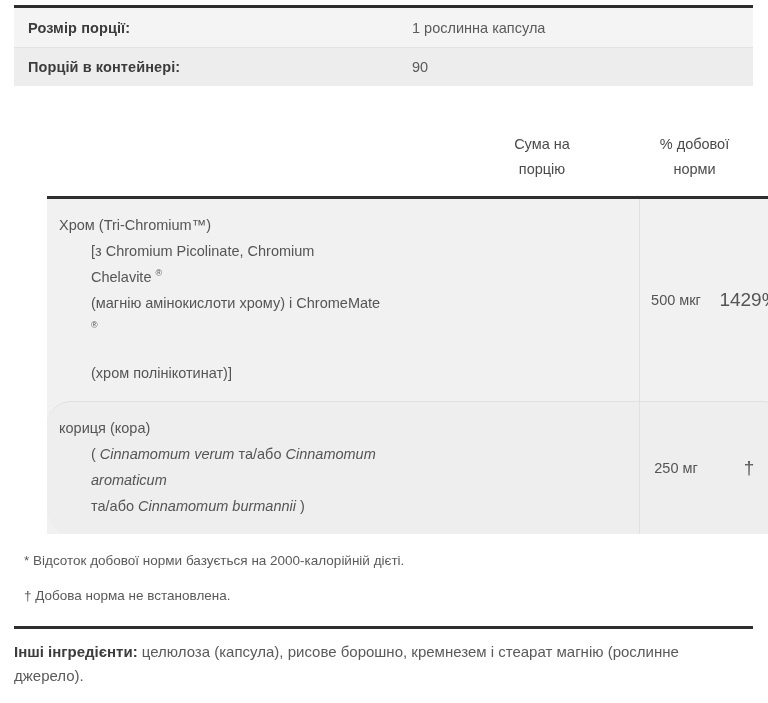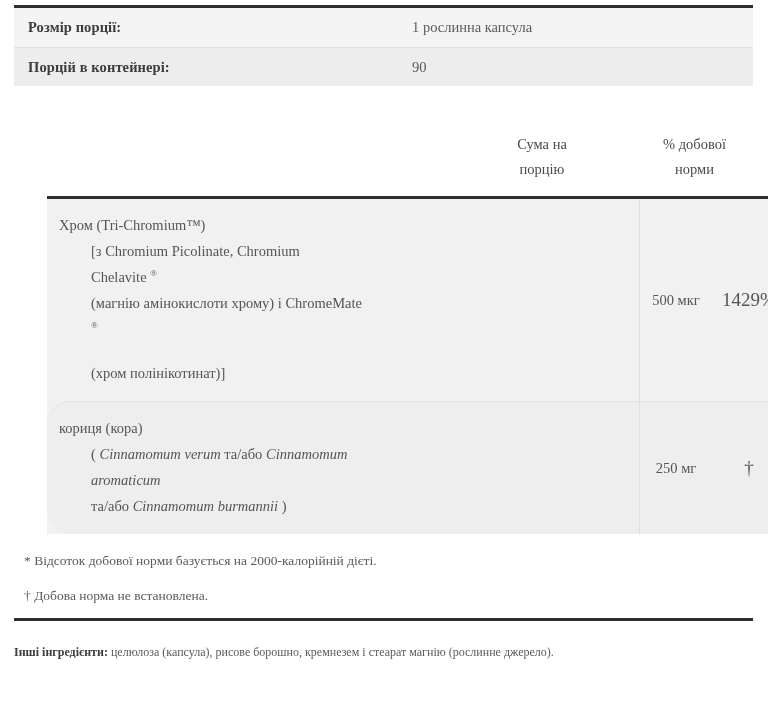--- a/index.html
+++ b/index.html
@@ -15,21 +15,20 @@
     color: #4a4a4a;
     -webkit-font-smoothing: antialiased;
     overflow: hidden;
   }
 
   .page {
     position: relative;
     width: 720px;
     height: 703px;
     box-sizing: border-box;
-    font-family: Liberation Serif, serif;
   }
 
   
   .serving-table {
     position: absolute;
     left: 14px;
     top: 5px;
     width: 739px;
     border-top: 3px solid #2e2e2e;
     box-sizing: border-box;
@@ -174,40 +173,40 @@
   
   .footnotes {
     position: absolute;
     left: 14px;
     top: 536px;
     width: 739px;
     box-sizing: border-box;
     background: #ffffff;
     padding-top: 10px;
     border-bottom: 3px solid #2e2e2e;
-    padding-bottom: 4px;
+    padding-bottom: 12px;
   }
   .footnote {
     font-size: 13.5px;
     line-height: 20px;
     color: #5a5a5a;
     padding: 5px 10px 5px 10px;
   }
   .footnote.second {
     padding-top: 10px;
     padding-bottom: 8px;
   }
 
   
   .other-ingredients {
     position: absolute;
     left: 14px;
     top: 640px;
     width: 725px;
-    font-size: 12px;
+    font-size: 15px;
     line-height: 24px;
     color: #5a5a5a;
     box-sizing: border-box;
   }
   .other-ingredients .oi-label {
     font-weight: bold;
     color: #3c3c3c;
   }
 </style>
 </head>

